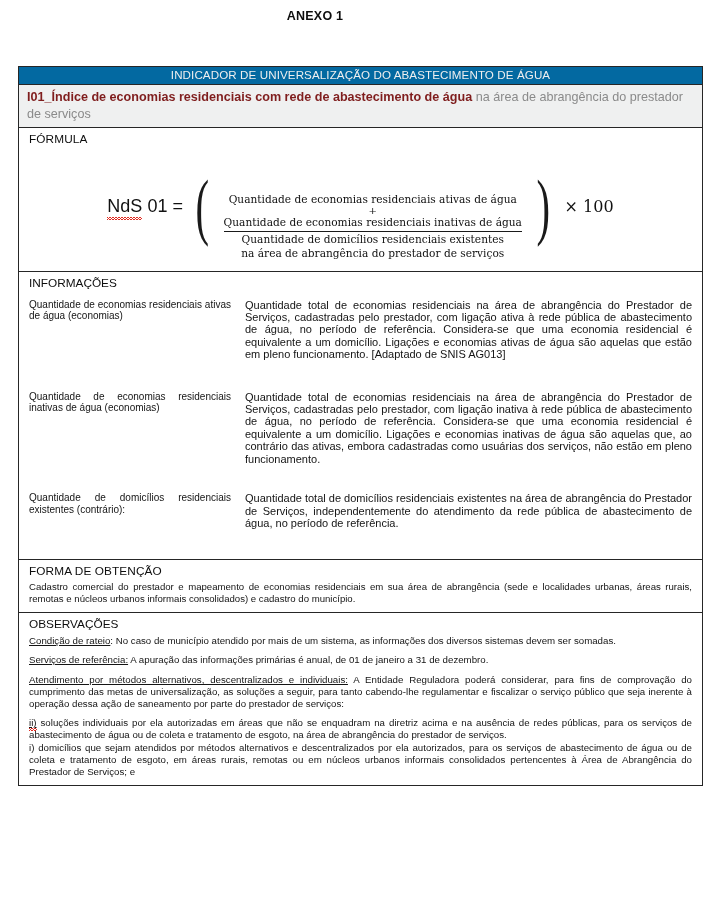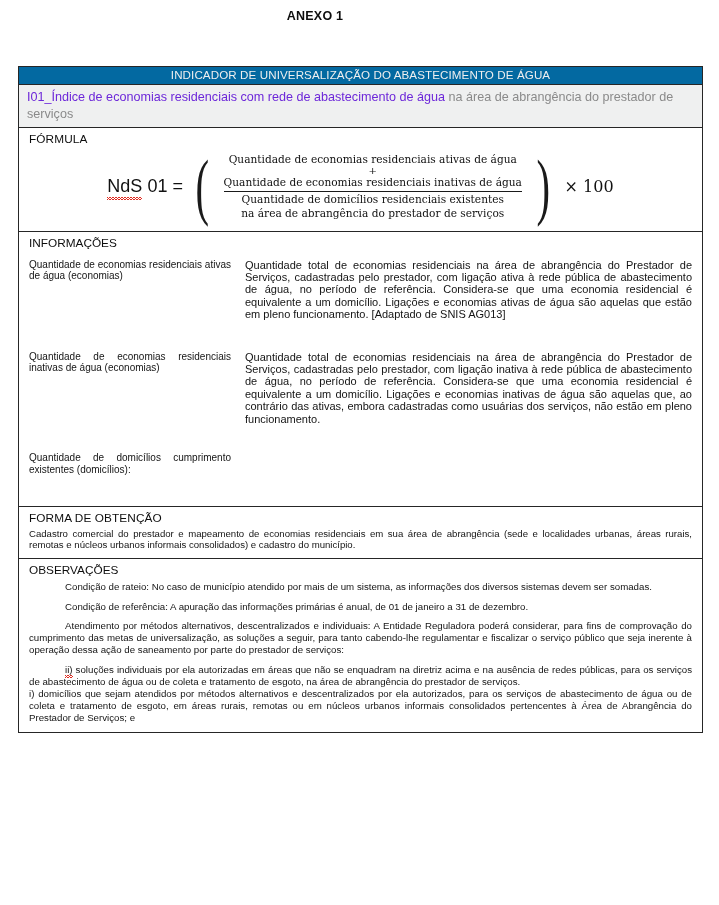--- a/index.html
+++ b/index.html
@@ -77,22 +77,22 @@
   
   .band-name {
     background: #eff0f0;
     padding: 4px 8px 5px 8px;
     font-size: 12.6px;
     line-height: 16.5px;
     color: #8a8a8a;
     border-bottom: 1.3px solid #262626;
   }
   .band-name .strong {
-    font-weight: normal;
-    color: #6d28d9;
+    font-weight: bold;
+    color: #7f1d1d;
   }
   .block-head {
     font-size: 11.8px;
     font-weight: normal;
     padding: 4px 0 3px 10px;
     letter-spacing: 0.1px;
     color: #0d0d0d;
   }
   .block-body {
     font-size: 9.6px;
@@ -148,20 +148,21 @@
     transform: scaleX(0.55);
     display: inline-block;
   }
   .fraction {
     font-family: "DejaVu Serif", serif;
     font-size: 10.6px;
     text-align: center;
     color: #101010;
     line-height: 13.4px;
     padding: 0 2px;
+    margin-top: 40px;
   }
   .fraction .numer {
     padding: 0 4px 0px 4px;
   }
   .fraction .plus {
     line-height: 9px;
     font-size: 10px;
     padding-bottom: 1px;
   }
   .fraction .bar-line {
@@ -218,21 +219,21 @@
     color: #0d0d0d;
   }
   .obs-p {
     font-size: 9.7px;
     line-height: 11.8px;
     padding: 0 10px 8px 10px;
     text-align: justify;
     color: #141414;
   }
   .obs-p .lead {
-    margin-left: 36px;
+    text-decoration: underline;
   }
   .obs-p.last {
     padding-bottom: 1px;
   }
   .squig-red {
     position: relative;
     display: inline-block;
   }
   .squig-red::after {
     content: "";
@@ -291,36 +292,37 @@
       </div>
       <div class="info-spacer-lg"></div>
 
       <div class="info-row">
         <div class="term">Quantidade de economias residenciais inativas de água (economias)</div>
         <div class="desc">Quantidade total de economias residenciais na área de abrangência do Prestador de Serviços, cadastradas pelo prestador, com ligação inativa à rede pública de abastecimento de água, no período de referência. Considera-se que uma economia residencial é equivalente a um domicílio. Ligações e economias inativas de água são aquelas que, ao contrário das ativas, embora cadastradas como usuárias dos serviços, não estão em pleno funcionamento.</div>
       </div>
       <div class="info-spacer-md"></div>
 
       <div class="info-row">
-        <div class="term">Quantidade de domicílios cumprimento existentes (domicílios):</div>
+        <div class="term">Quantidade de domicílios residenciais existentes (contrário):</div>
+        <div class="desc">Quantidade total de domicílios residenciais existentes na área de abrangência do Prestador de Serviços, independentemente do atendimento da rede pública de abastecimento de água, no período de referência.</div>
       </div>
       <div class="info-spacer-sm"></div>
     </div>
 
     <div class="row">
       <div class="block-head">FORMA DE OBTENÇÃO</div>
       <div class="block-body">Cadastro comercial do prestador e mapeamento de economias residenciais em sua área de abrangência (sede e localidades urbanas, áreas rurais, remotas e núcleos urbanos informais consolidados) e cadastro do município.</div>
     </div>
 
     <div class="row">
       <div class="obs-head">OBSERVAÇÕES</div>
 
       <div class="obs-p"><span class="lead">Condição de rateio</span><span>: </span><span>No caso de município atendido por mais de um sistema, as informações dos diversos sistemas devem ser somadas.</span></div>
 
-      <div class="obs-p"><span class="lead">Condição de referência:</span><span> </span><span>A apuração das informações primárias é anual, de 01 de janeiro a 31 de dezembro.</span></div>
+      <div class="obs-p"><span class="lead">Serviços de referência:</span><span> </span><span>A apuração das informações primárias é anual, de 01 de janeiro a 31 de dezembro.</span></div>
 
       <div class="obs-p"><span class="lead">Atendimento por métodos alternativos, descentralizados e individuais:</span><span> </span><span>A Entidade Reguladora poderá considerar, para fins de comprovação do cumprimento das metas de universalização, as soluções a seguir, para tanto cabendo-lhe regulamentar e fiscalizar o serviço público que seja inerente à operação dessa ação de saneamento por parte do prestador de serviços:</span></div>
 
       <div class="obs-p last"><span class="lead squig-red">ii)</span><span> soluções individuais por ela autorizadas em áreas que não se enquadram na diretriz acima e na ausência de redes públicas, para os serviços de abastecimento de água ou de coleta e tratamento de esgoto, na área de abrangência do prestador de serviços.</span></div>
 
       <div class="obs-p">i) domicílios que sejam atendidos por métodos alternativos e descentralizados por ela autorizados, para os serviços de abastecimento de água ou de coleta e tratamento de esgoto, em áreas rurais, remotas ou em núcleos urbanos informais consolidados pertencentes à Área de Abrangência do Prestador de Serviços; e</div>
     </div>
 
   </div>
 </div>

